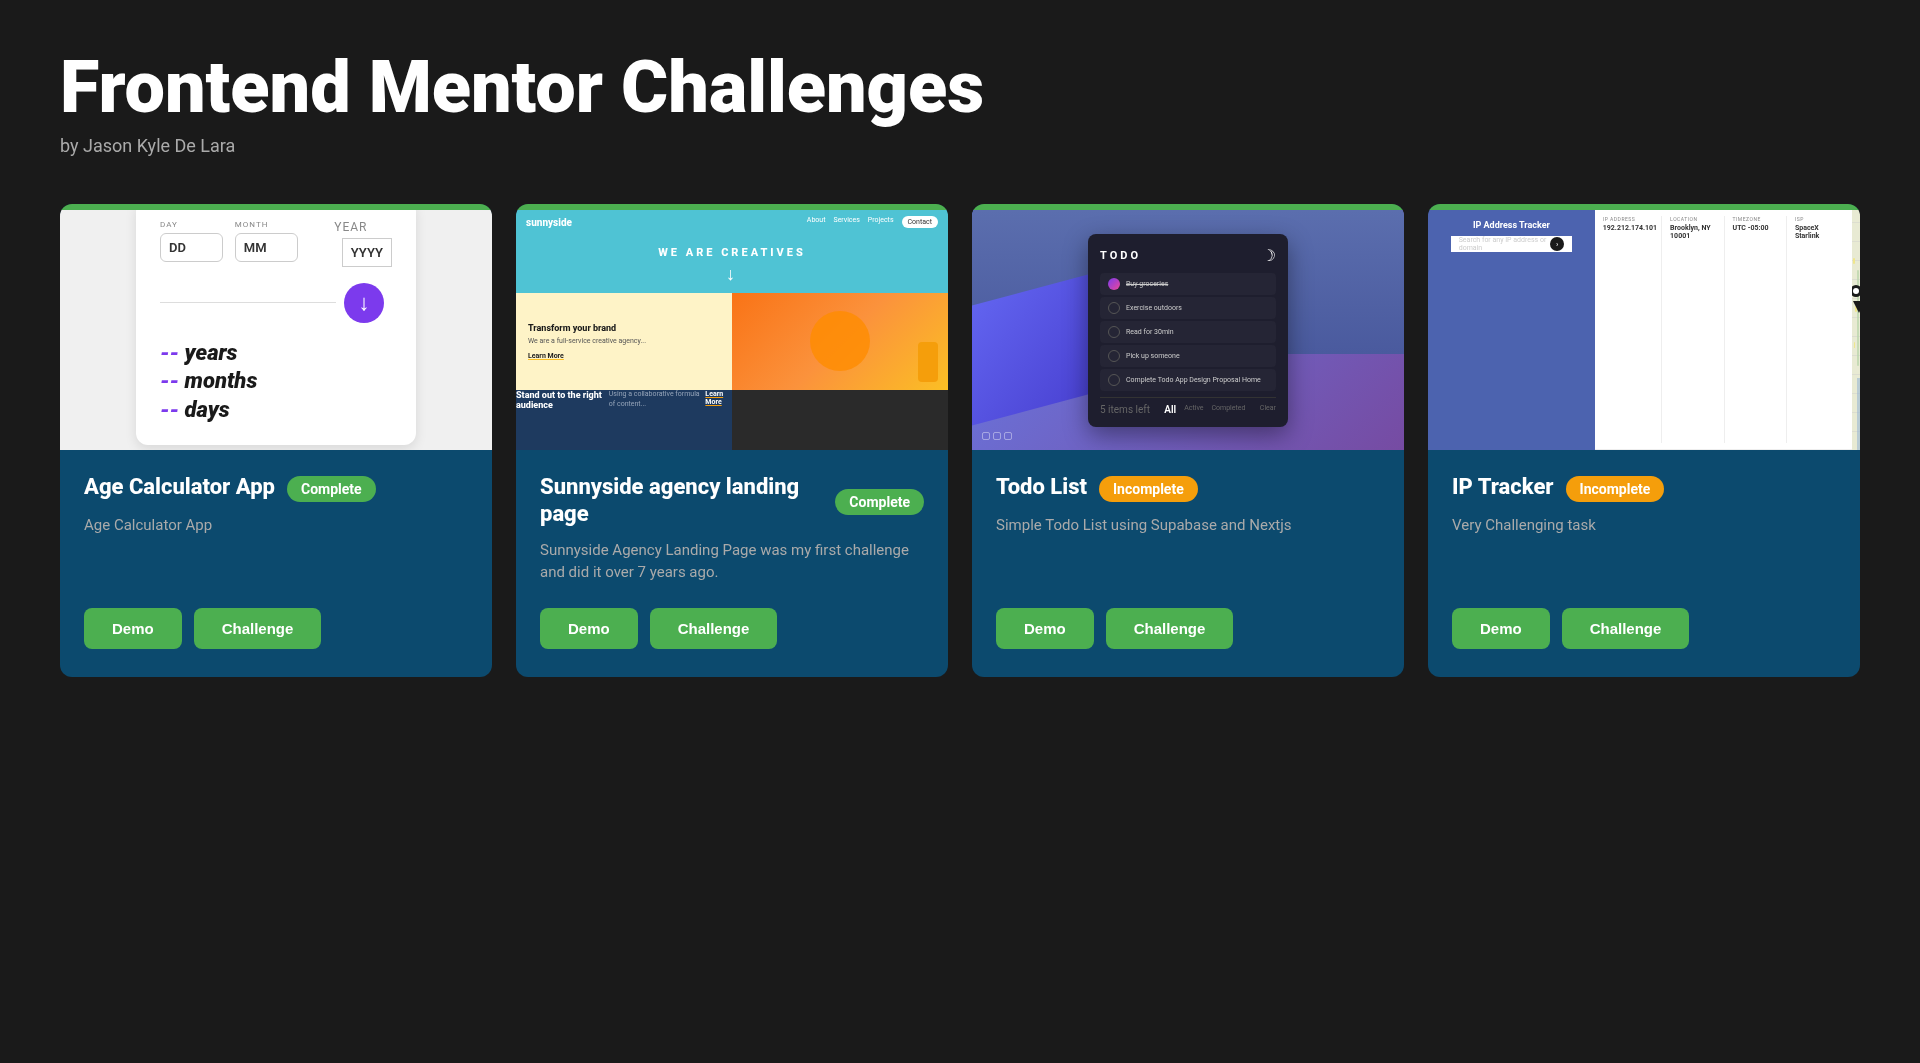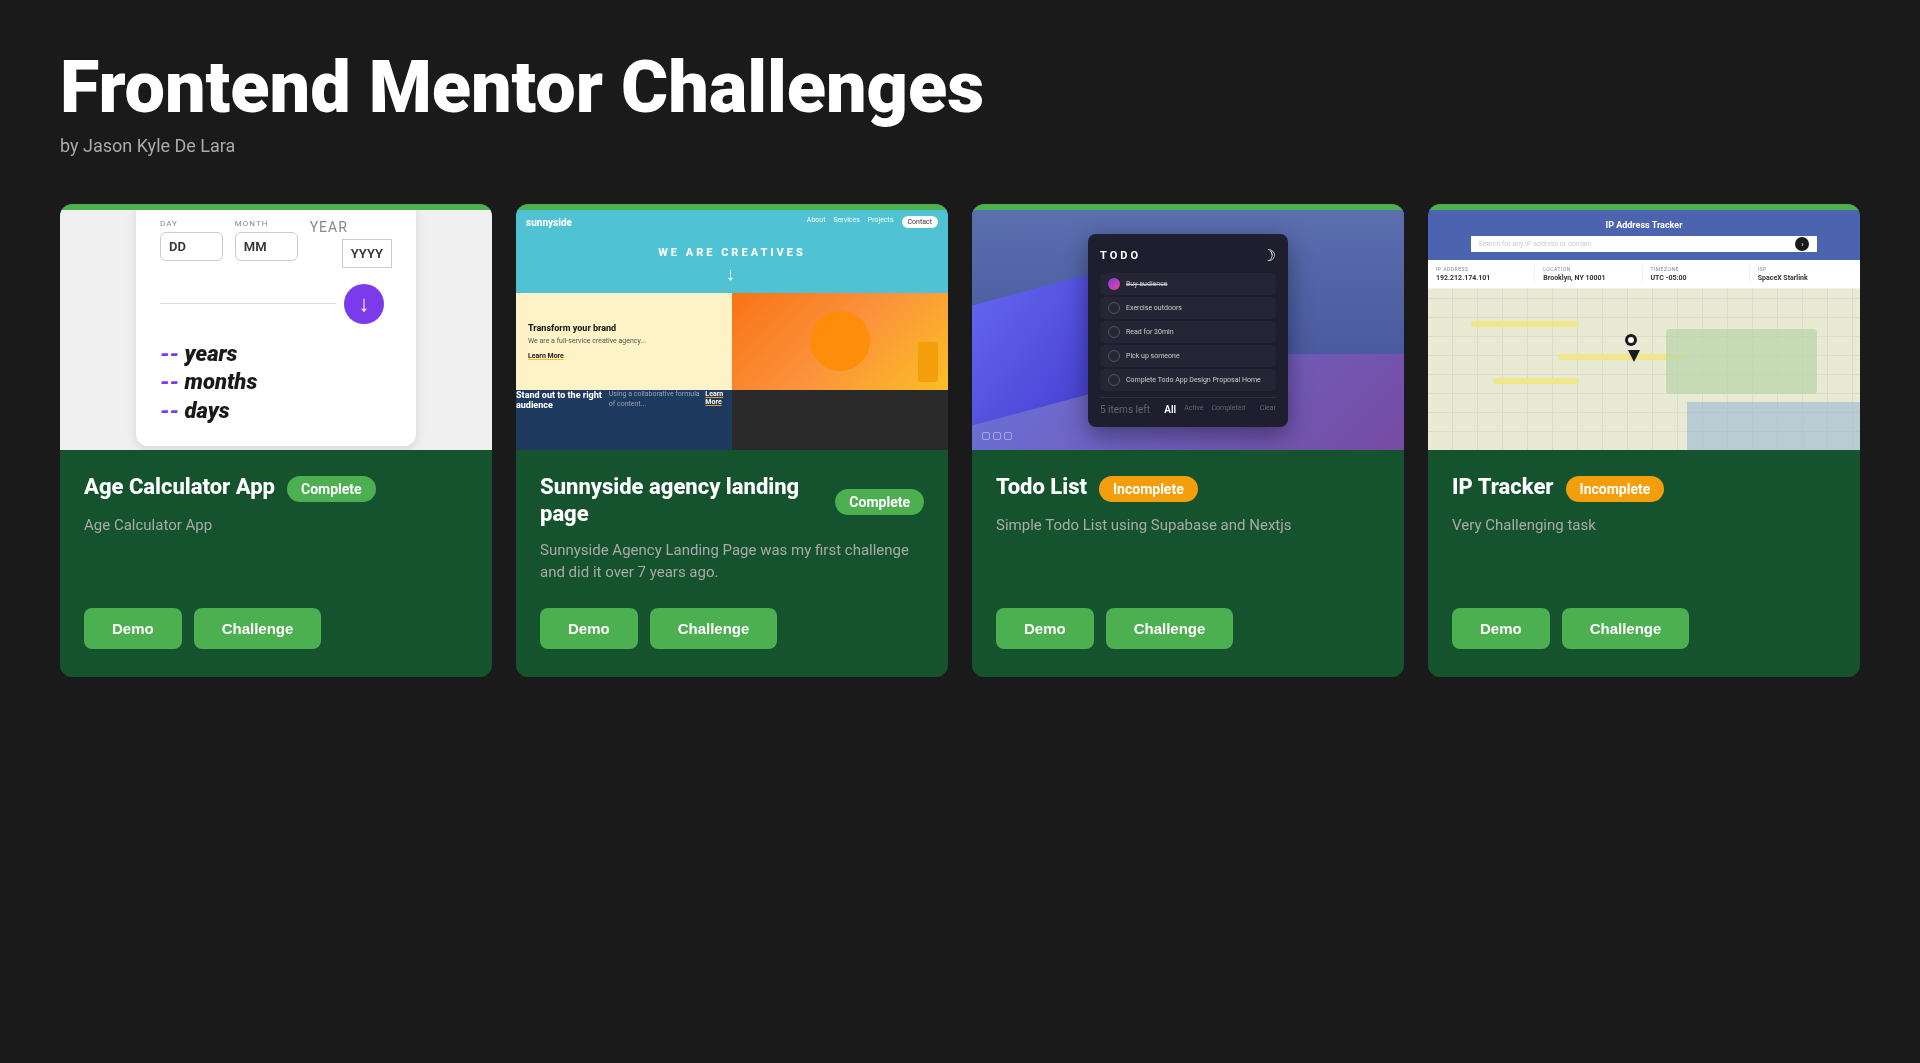--- a/index.html
+++ b/index.html
@@ -34,21 +34,21 @@
       font-weight: 400;
     }
 
     .cards-grid {
       display: grid;
       grid-template-columns: repeat(4, 1fr);
       gap: 24px;
     }
 
     .card {
-      background-color: #14532d;
+      background-color: #0c4a6e;
       border-radius: 12px;
       overflow: hidden;
       display: flex;
       flex-direction: column;
     }
 
     .card-image-container {
       position: relative;
       background-color: #1a1a1a;
       border-top: 6px solid #4caf50;
@@ -177,21 +177,21 @@
             <div style="display:flex; gap:12px; margin-bottom:16px;">
               <div style="flex:1;">
                 <div style="font-size:8px; color:#888; letter-spacing:1px; margin-bottom:4px;">DAY</div>
                 <div style="border:1px solid #ccc; border-radius:6px; padding:6px 8px; font-size:13px; font-weight:600; color:#333;">DD</div>
               </div>
               <div style="flex:1;">
                 <div style="font-size:8px; color:#888; letter-spacing:1px; margin-bottom:4px;">MONTH</div>
                 <div style="border:1px solid #ccc; border-radius:6px; padding:6px 8px; font-size:13px; font-weight:600; color:#333;">MM</div>
               </div>
               <div style="flex:1;">
-                <div style="font-size:14px; color:#888; letter-spacing:1px; margin-bottom:4px;">YEAR</div>
+                <div style="font-size:12px; color:#888; letter-spacing:1px; margin-bottom:4px;text-align:center;">YEAR</div>
                 <div style="border:1px solid #ccc; border-radius:0; padding:6px 8px; font-size:13px; font-weight:600; color:#333;margin-left:32px;">YYYY</div>
               </div>
             </div>
             <div style="display:flex; align-items:center; margin-bottom:16px;">
               <div style="flex:1; height:1px; background:#ddd;"></div>
               <div style="width:40px; height:40px; background:#7c3aed; border-radius:50%; display:flex; align-items:center; justify-content:center; color:white; font-size:22px; margin:0 8px;">↓</div>
             </div>
             <div style="text-align:left;">
               <div style="font-size:22px; font-weight:900; font-style:italic; color:#1a1a1a; line-height:1.3;">
                 <span style="color:#7c3aed;">--</span> years
@@ -286,21 +286,21 @@
           <div style="position:absolute; top:0; left:0; right:0; height:60%; background:linear-gradient(180deg, #5b6eae 0%, #4a5a9e 100%);"></div>
           <div style="position:absolute; top:30%; left:-20px; width:50%; height:120px; background:linear-gradient(135deg, #6366f1 0%, #4338ca 100%); transform:skewY(-15deg);"></div>
 
           <div style="position:relative; z-index:2; background:#1e1e2e; border-radius:8px; padding:12px; width:75%; max-width:200px; box-shadow:0 8px 24px rgba(0,0,0,0.4);">
             <div style="display:flex; justify-content:space-between; align-items:center; margin-bottom:8px;">
               <span style="color:white; font-size:11px; font-weight:700; letter-spacing:3px;">TODO</span>
               <span style="color:white; font-size:16px;">☽</span>
             </div>
             <div style="background:#252535; border-radius:4px; padding:5px 8px; display:flex; align-items:center; gap:6px; margin-bottom:2px;">
               <div style="width:12px; height:12px; border-radius:50%; background:linear-gradient(135deg, #7c3aed, #ec4899); flex-shrink:0;"></div>
-              <span style="font-size:7px; color:#ccc; text-decoration:line-through;">Buy audience</span>
+              <span style="font-size:7px; color:#ccc; text-decoration:line-through;">Buy groceries</span>
             </div>
             <div style="background:#252535; border-radius:4px; padding:5px 8px; display:flex; align-items:center; gap:6px; margin-bottom:2px;">
               <div style="width:12px; height:12px; border-radius:50%; border:1px solid #555; flex-shrink:0;"></div>
               <span style="font-size:7px; color:#ccc;">Exercise outdoors</span>
             </div>
             <div style="background:#252535; border-radius:4px; padding:5px 8px; display:flex; align-items:center; gap:6px; margin-bottom:2px;">
               <div style="width:12px; height:12px; border-radius:50%; border:1px solid #555; flex-shrink:0;"></div>
               <span style="font-size:7px; color:#ccc;">Read for 30min</span>
             </div>
             <div style="background:#252535; border-radius:4px; padding:5px 8px; display:flex; align-items:center; gap:6px; margin-bottom:2px;">
@@ -340,21 +340,21 @@
         <button class="btn">Demo</button>
         <button class="btn">Challenge</button>
       </div>
     </div>
   </div>
 
   <div class="card">
     <div class="card-image-container">
       <div class="card-image-wrapper">
 
-        <div style="width:100%; height:100%; display:flex; flex-direction:column; overflow:hidden;">
+        <div style="width:100%; height:100%; display:flex; flex-direction:row; overflow:hidden;">
 
           <div style="background:#4c63af; padding:10px 12px 8px; flex-shrink:0;">
             <div style="font-size:9px; font-weight:700; color:white; text-align:center; margin-bottom:6px;">IP Address Tracker</div>
             <div style="background:white; border-radius:0; height:16px; width:85%; margin:0 auto; display:flex; align-items:center; padding:0 8px;">
               <span style="font-size:7px; color:#ccc; flex:1;">Search for any IP address or domain</span>
               <div style="width:14px; height:14px; background:#1a1a1a; border-radius:50%; display:flex; align-items:center; justify-content:center;">
                 <span style="color:white; font-size:8px;">›</span>
               </div>
             </div>
           </div>

